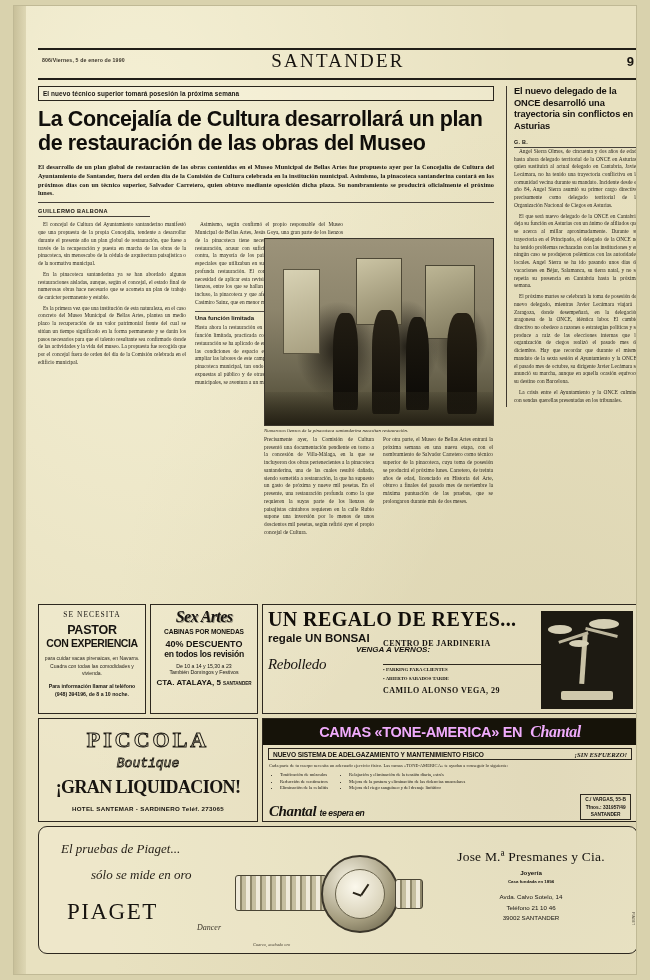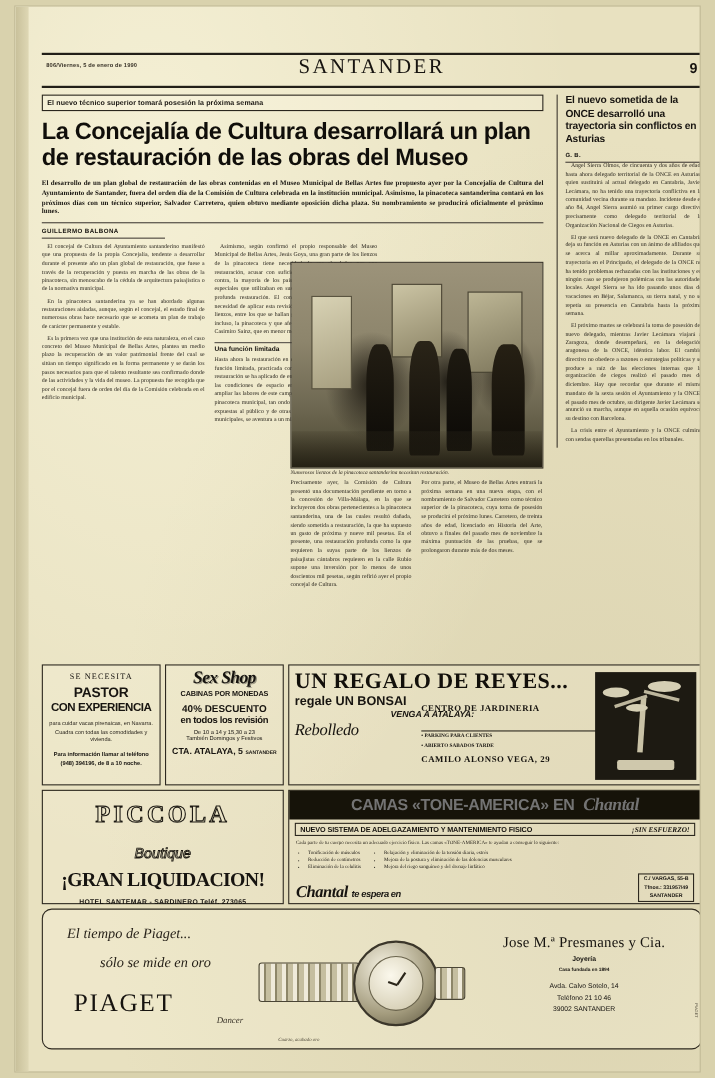--- a/index.html
+++ b/index.html
@@ -195,30 +195,30 @@
   .bonsai .br1{ position:absolute; left:18%; top:26%; width:34%; height:3px; background:#bdb69c; transform:rotate(-18deg);}
   .bonsai .br2{ position:absolute; left:48%; top:20%; width:36%; height:3px; background:#bdb69c; transform:rotate(14deg);}
   .bonsai .leaf{ position:absolute; background:#d5cfb4; border-radius:50%;}
   .bonsai .pot{ position:absolute; left:22%; bottom:9%; width:56%; height:9px;
       background:#cfc8ac; border-radius:2px;}
 
   
   #ad-piccola{ left:0; top:114px; width:220px; height:104px; text-align:center; padding:4px;}
   #ad-piccola .p1{ font-family:"Liberation Serif", serif; font-size:22px; letter-spacing:3px;
       color:transparent; -webkit-text-stroke:1px #1b1812; font-weight:bold; margin-top:4px;}
-  #ad-piccola .p2{ font-family:Liberation Sans, sans-serif; font-style:italic; font-size:13px;
-      color:transparent; -webkit-text-stroke:.8px #1b1812; margin-top:15px;}
+  #ad-piccola .p2{ font-family:Liberation Mono, monospace; font-style:italic; font-size:13px;
+      color:transparent; -webkit-text-stroke:.8px #1b1812; margin-top:3px;}
   #ad-piccola .p3{ font-family:Liberation Serif, serif; font-weight:bold; font-size:18px;
       letter-spacing:-.6px; margin-top:6px;}
   #ad-piccola .p4{ font-family:"Liberation Sans", sans-serif; font-weight:bold; font-size:6.2px;
       margin-top:7px; letter-spacing:.3px;}
 
   
   #ad-chantal{ left:224px; top:114px; width:376px; height:104px; padding:0;}
-  #ad-chantal .bar{ background:#161309; color:#737373; height:26px; display:flex;
+  #ad-chantal .bar{ background:#161309; color:#f0abfc; height:26px; display:flex;
       align-items:center; justify-content:center; gap:8px; }
   #ad-chantal .bar .b1{ font-family:"Liberation Sans", sans-serif; font-weight:bold; font-size:14.5px; letter-spacing:-.3px;}
   #ad-chantal .bar .b2{ font-family:"Liberation Serif", serif; font-style:italic; font-weight:bold; font-size:16px; letter-spacing:-.4px;}
   #ad-chantal .sub{ border:1px solid #2d281f; margin:3px 5px 0 5px; padding:1.5px 4px;
       display:flex; justify-content:space-between; align-items:center;}
   #ad-chantal .sub .s1{ font-family:"Liberation Sans", sans-serif; font-weight:bold; font-size:6.6px; letter-spacing:-.1px;}
   #ad-chantal .sub .s2{ font-family:"Liberation Serif", serif; font-weight:bold; font-style:italic; font-size:6.6px;}
   #ad-chantal .body{ font-size:4.6px; line-height:1.45; padding:3px 6px 0 6px; color:#2a251d;
       font-family:"Liberation Serif", serif;}
   #ad-chantal .lists{ display:flex; gap:14px; padding:2px 6px 0 10px;}
@@ -316,52 +316,52 @@
   <div class="photo-cols">
     <div class="col">
       <p class="noind">Precisamente ayer, la Comisión de Cultura presentó una documentación pendiente en torno a la concesión de Villa-Málaga, en la que se incluyeron dos obras pertenecientes a la pinacoteca santanderina, una de las cuales resultó dañada, siendo sometida a restauración, la que ha supuesto un gasto de próxima y nueve mil pesetas. En el presente, una restauración profunda como la que requieren la suyas parte de los lienzos de paisajistas cántabros requieren en la calle Rubio supone una inversión por lo menos de unos doscientos mil pesetas, según refirió ayer el propio concejal de Cultura.</p>
     </div>
     <div class="col">
       <p class="noind">Por otra parte, el Museo de Bellas Artes entrará la próxima semana en una nueva etapa, con el nombramiento de Salvador Carretero como técnico superior de la pinacoteca, cuya toma de posesión se producirá el próximo lunes. Carretero, de treinta años de edad, licenciado en Historia del Arte, obtuvo a finales del pasado mes de noviembre la máxima puntuación de las pruebas, que se prolongaron durante más de dos meses.</p>
     </div>
   </div>
 
   <div class="sidecol">
-    <h2>El nuevo sometida de la ONCE desarrolló una trayectoria sin conflictos en Asturias</h2>
+    <h2>El nuevo delegado de la ONCE desarrolló una trayectoria sin conflictos en Asturias</h2>
     <div class="sig">G. B.</div>
     <p>Angel Sierra Olmos, de cincuenta y dos años de edad, hasta ahora delegado territorial de la ONCE en Asturias, quien sustituirá al actual delegado en Cantabria, Javier Lecámara, no ha tenido una trayectoria conflictiva en la comunidad vecina durante su mandato. Incidente desde el año 84, Angel Sierra asumió su primer cargo directivo precisamente como delegado territorial de la Organización Nacional de Ciegos en Asturias.</p>
     <p>El que será nuevo delegado de la ONCE en Cantabria deja su función en Asturias con un ánimo de afiliados que se acerca al millar aproximadamente. Durante su trayectoria en el Principado, el delegado de la ONCE no ha tenido problemas rechazadas con las instituciones y en ningún caso se produjeron polémicas con las autoridades locales. Angel Sierra se ha ido pasando unos días de vacaciones en Béjar, Salamanca, su tierra natal, y no se repetía su presencia en Cantabria hasta la próxima semana.</p>
     <p>El próximo martes se celebrará la toma de posesión del nuevo delegado, mientras Javier Lecámara viajará a Zaragoza, donde desempeñará, en la delegación aragonesa de la ONCE, idéntica labor. El cambio directivo no obedece a razones o estrategias políticas y se produce a raíz de las elecciones internas que la organización de ciegos realizó el pasado mes de diciembre. Hay que recordar que durante el mismo mandato de la sexta sesión el Ayuntamiento y la ONCE, el pasado mes de octubre, su dirigente Javier Lecámara se anunció su marcha, aunque en aquella ocasión equívocó su destino con Barcelona.</p>
     <p>La crisis entre el Ayuntamiento y la ONCE culminó con sendas querellas presentadas en los tribunales.</p>
   </div>
 
   <div class="ads">
 
     <div class="ad" id="ad-pastor">
       <div class="t1">SE NECESITA</div>
       <div class="t2">PASTOR</div>
       <div class="t3">CON EXPERIENCIA</div>
       <div class="t4">para cuidar vacas pirenaicas, en Navarra. Cuadra con todas las comodidades y vivienda.</div>
       <div class="t5">Para información llamar al teléfono (948) 394196, de 8 a 10 noche.</div>
     </div>
 
     <div class="ad" id="ad-sex">
-      <div class="logo">Sex Shop</div>
+      <div class="logo">Sex Artes</div>
       <div class="l2">CABINAS POR MONEDAS</div>
       <div class="l3">40% DESCUENTO</div>
       <div class="l4">en todos los revisión</div>
       <div class="l5">De 10 a 14 y 15,30 a 23</div>
       <div class="l6">También Domingos y Festivos</div>
       <div class="l7"><span style="font-size:8px">CTA. ATALAYA, 5</span> <span>SANTANDER</span></div>
     </div>
 
     <div class="ad" id="ad-reyes">
       <div class="r1">UN REGALO DE REYES...</div>
       <div class="r2">regale UN BONSAI</div>
-      <div class="r4">VENGA A ATALAYA:</div>
+      <div class="r4">VENGA A VERNOS:</div>
       <div class="brand">Rebolledo</div>
       <div class="right-blk">
         <div class="r5">CENTRO DE JARDINERIA</div>
         <div class="bul">• <span>PARKING PARA CLIENTES</span></div>
         <div class="bul">• <span>ABIERTO SABADOS TARDE</span></div>
         <div class="r6">CAMILO ALONSO VEGA, 29</div>
       </div>
       <div class="bonsai">
         <div class="trunk"></div>
         <div class="br1"></div>
@@ -406,21 +406,21 @@
         <div class="fl"><span>Chantal</span> <small>te espera en</small></div>
         <div class="fr">
           <div>C./ VARGAS, 55-B</div>
           <div>Tfnos.: 331957/49</div>
           <div>SANTANDER</div>
         </div>
       </div>
     </div>
 
     <div class="ad" id="ad-piaget">
-      <div class="script1">El tiempo de Piaget...</div>
+      <div class="script1">El pruebas de Piaget...</div>
       <div class="script2">sólo se mide en oro</div>
       <div class="brand">PIAGET</div>
       <div class="model">Dancer</div>
       <div class="watch">
         <div class="band-l"></div>
         <div class="case">
           <div class="dial">
             <div class="hand1"></div>
             <div class="hand2"></div>
           </div>

